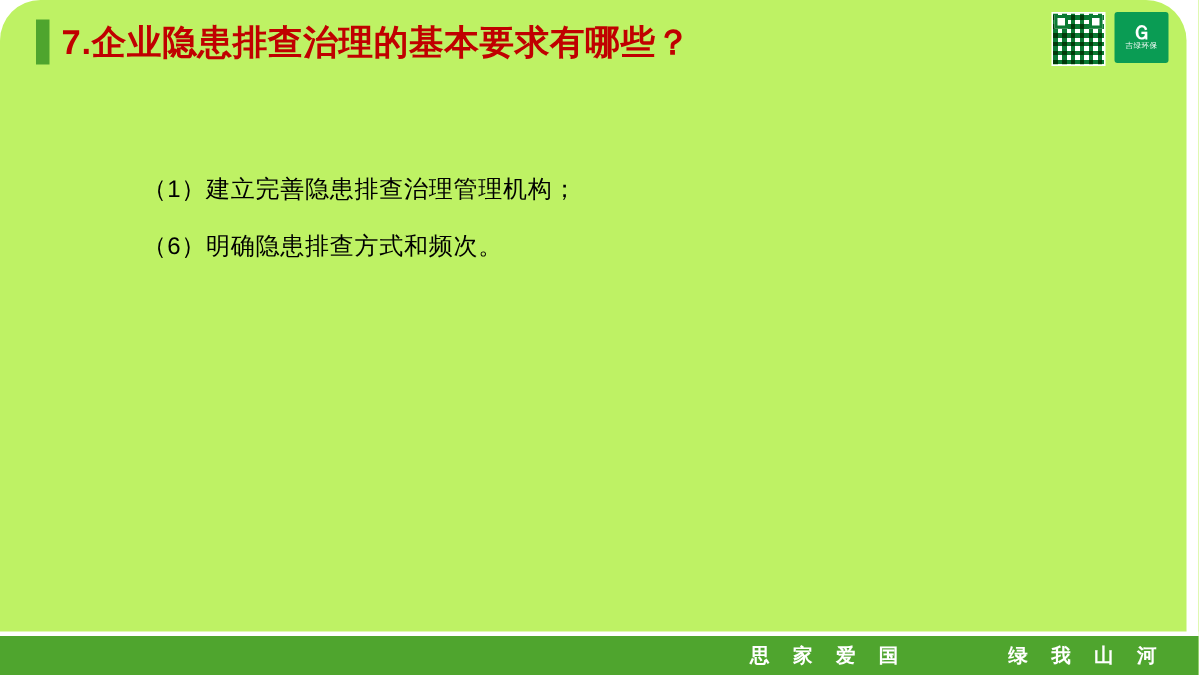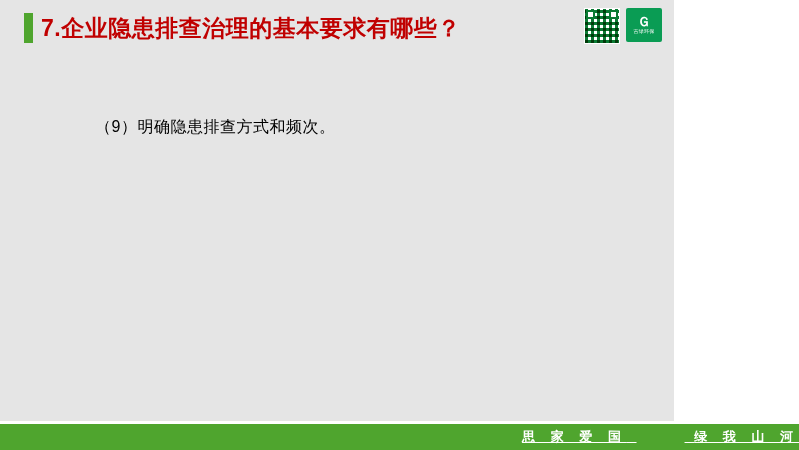--- a/index.html
+++ b/index.html
@@ -8,24 +8,25 @@
   }
   body {
     width: 799px;
     height: 450px;
     background: #ffffff;
     font-family: "Liberation Sans", sans-serif;
     overflow: hidden;
   }
   .slide {
     position: relative;
-    width: 674px;
+    width: 791px;
     height: 450px;
-    background: #e5e5e5;
+    background: #bef264;
     box-sizing: border-box;
+    border-radius: 27px;
   }
 
   
   .title-row {
     position: absolute;
     left: 0;
     top: 8px;
     width: 799px;
     height: 40px;
     display: flex;
@@ -135,22 +136,22 @@
     bottom: 26px;
     width: 799px;
     height: 3px;
     background: #ffffff;
   }
   .footer-text {
     font-size: 13px;
     font-weight: bold;
     color: #ffffff;
     letter-spacing: 6px;
+    margin-right: 22px;
     white-space: nowrap;
-    text-decoration: underline;
   }
   .footer-text .gap {
     display: inline-block;
     width: 48px;
   }
 </style>
 </head>
 <body>
 
 <div class="slide">
@@ -162,21 +163,22 @@
 
   <div class="logo-group">
     <div class="qr-code"></div>
     <div class="brand-logo">
       <span class="brand-mark">Ｇ</span>
       <span class="brand-name">吉绿环保</span>
     </div>
   </div>
 
   <div class="content">
-    <div class="content-line">（9）明确隐患排查方式和频次。</div>
+    <div class="content-line">（1）建立完善隐患排查治理管理机构；</div>
+    <div class="content-line">（6）明确隐患排查方式和频次。</div>
   </div>
 
   <div class="footer-sep"></div>
   <div class="footer">
     <div class="footer-text">
       <span>思 家 爱 国</span>
       <span class="gap"></span>
       <span>绿 我 山 河</span>
     </div>
   </div>

